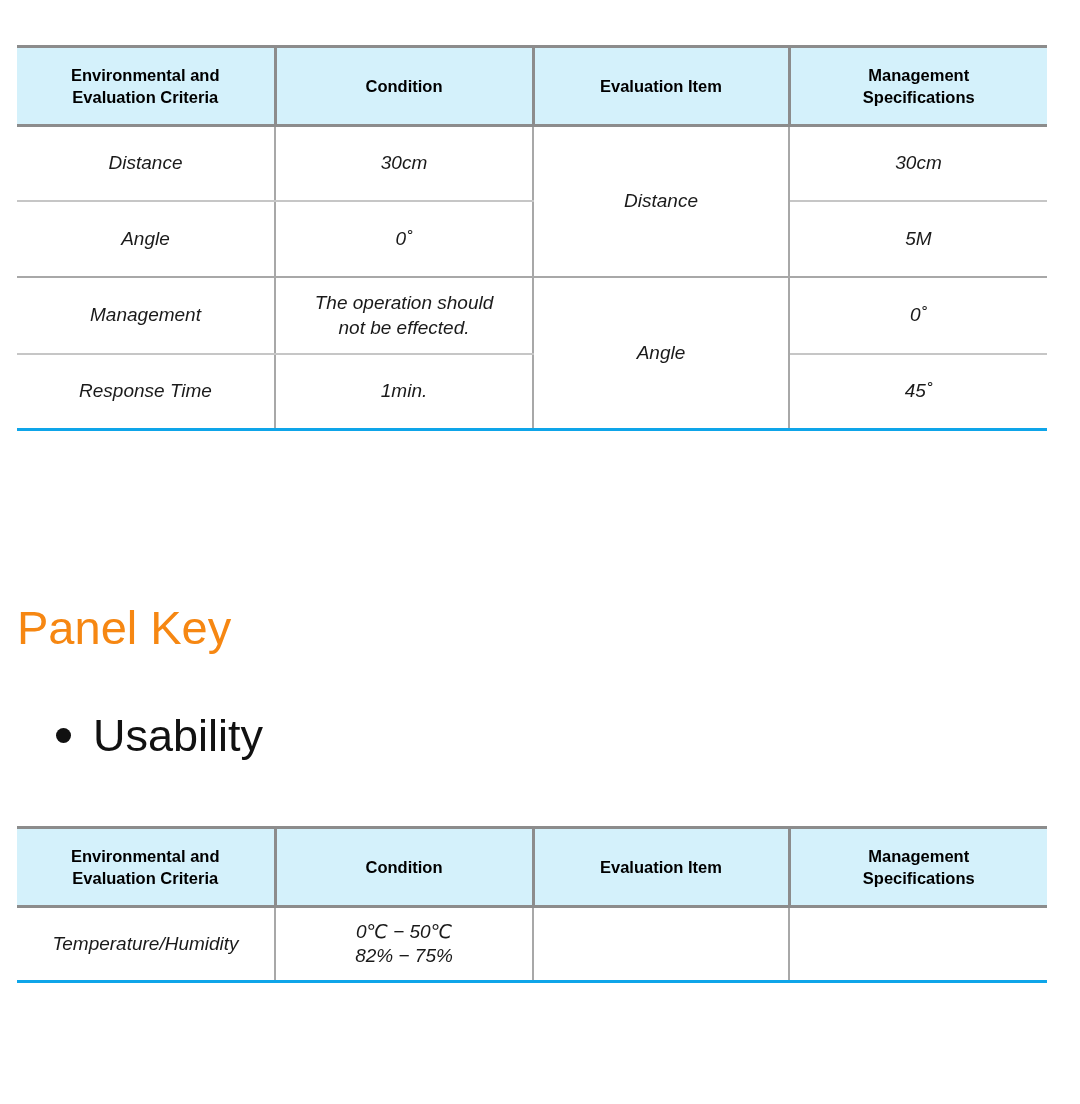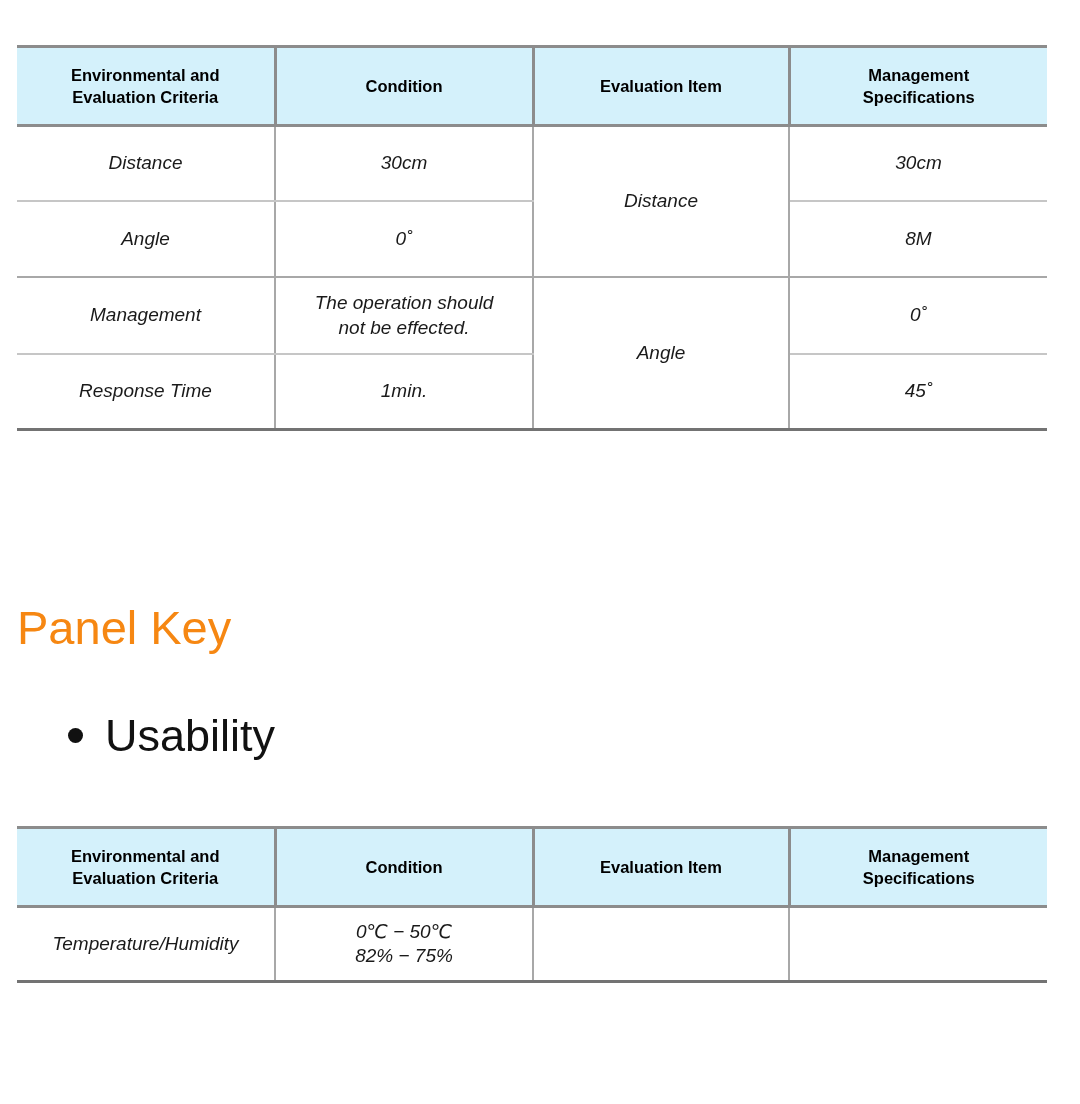--- a/index.html
+++ b/index.html
@@ -22,21 +22,21 @@
     height: 1104px;
     box-sizing: border-box;
   }
 
   
   .spec-table {
     position: absolute;
     border-collapse: collapse;
     table-layout: fixed;
     border-top: 3px solid #8c8c8c;
-    border-bottom: 3px solid #737373;
+    border-bottom: 3px solid #0ea5e9;
   }
   .spec-table td, .spec-table th {
     padding: 0;
     margin: 0;
   }
 
   .hdr-cell {
     background: #d4f1fb;
     font-weight: bold;
     font-size: 16.5px;
@@ -86,21 +86,21 @@
     font-size: 47px;
     color: #f68712;
     font-weight: normal;
     letter-spacing: 0px;
     white-space: nowrap;
     text-align: center;
   }
 
   .bullet-item {
     position: absolute;
-    left: 68px;
+    left: 56px;
     top: 713px;
     display: flex;
     align-items: center;
     gap: 22px;
     white-space: nowrap;
   }
   .bullet-dot {
     width: 15px;
     height: 15px;
     border-radius: 50%;
@@ -143,21 +143,21 @@
     <tbody>
       <tr>
         <td class="body-cell" style="height:73px">Distance</td>
         <td class="body-cell">30cm</td>
         <td class="body-cell merged" rowspan="2">Distance</td>
         <td class="body-cell last">30cm</td>
       </tr>
       <tr>
         <td class="body-cell merged" style="height:74px">Angle</td>
         <td class="body-cell merged">0˚</td>
-        <td class="body-cell last merged">8M</td>
+        <td class="body-cell last merged">5M</td>
       </tr>
       <tr>
         <td class="body-cell" style="height:75px">Management</td>
         <td class="body-cell">
           <span class="cell-line">The operation should</span>
           <span class="cell-line">not be effected.</span>
         </td>
         <td class="body-cell merged" rowspan="2">Angle</td>
         <td class="body-cell last">0˚</td>
       </tr>

